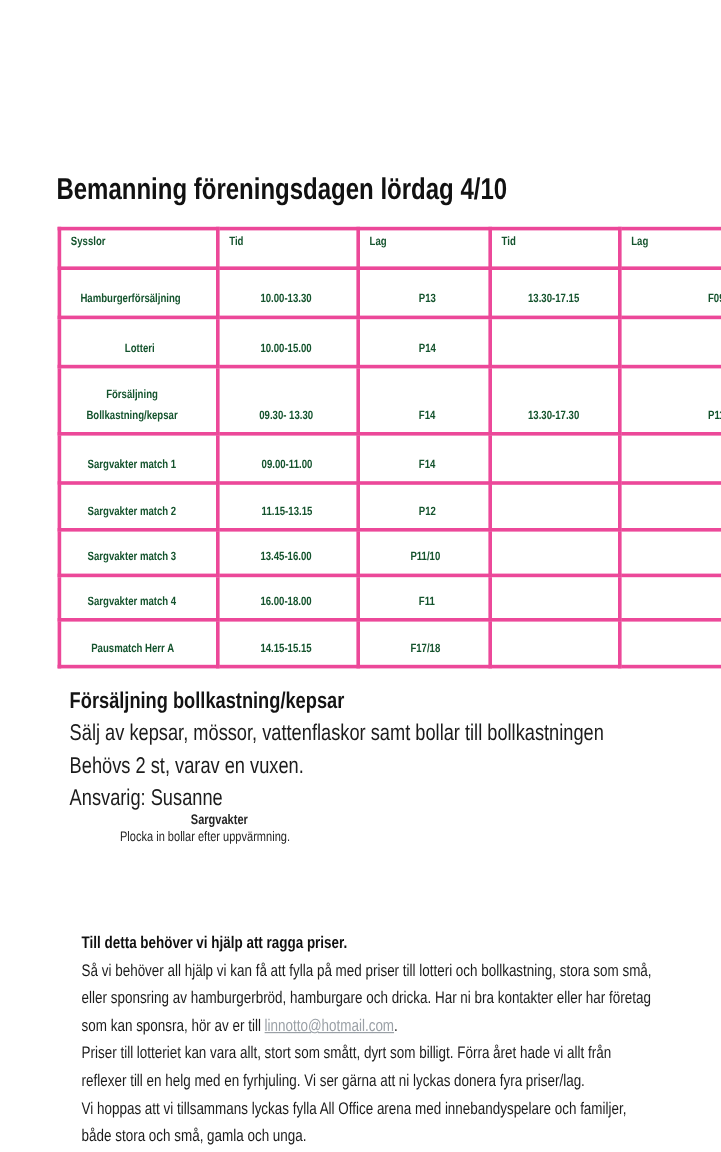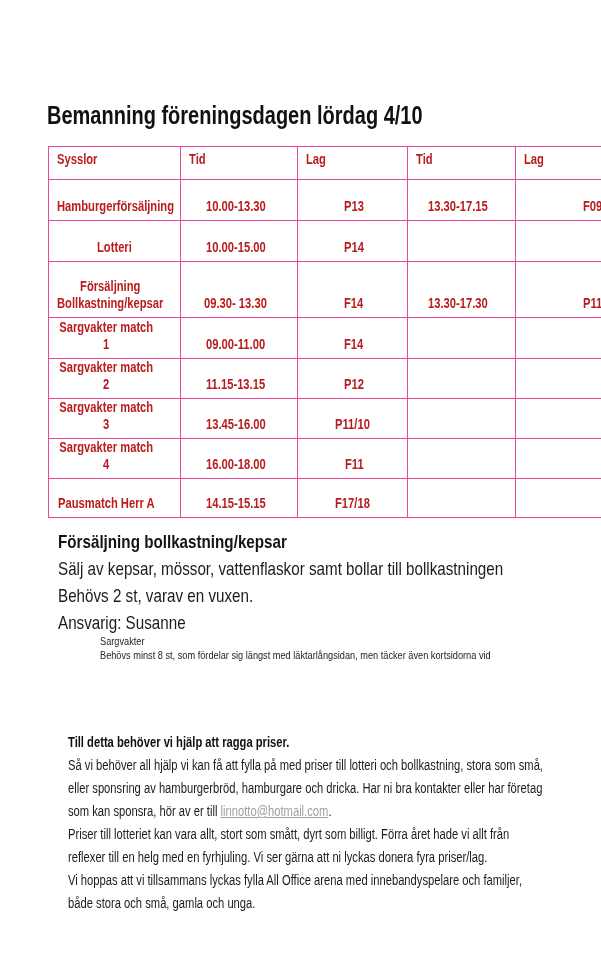--- a/index.html
+++ b/index.html
@@ -1,34 +1,34 @@
 <!DOCTYPE html>
 <html><head>
 <meta charset="utf-8">
 <style>
   html,body{margin:0;padding:0;background:#ffffff;}
   .page{
     position:relative;width:601px;height:916px;overflow:hidden;background:#ffffff;
-    font-family:"Liberation Sans",sans-serif;color:#1c1c1c;
+    font-family:"Liberation Sans",sans-serif;color:#1c1c1c;margin-top:43px;
   }
   .cx{display:inline-block;transform:scaleX(0.8);transform-origin:0 0;white-space:nowrap;}
   .cx.pre{white-space:pre-line;}
 
   .doc-title{
     position:absolute;left:47px;top:101px;
     font-size:25px;font-weight:bold;color:#111111;
   }
 
   table.staffing{
     position:absolute;left:48px;top:146px;
     border-collapse:collapse;table-layout:fixed;width:637px;
   }
   table.staffing th,table.staffing td{
-    border:1px solid #ec4899;
-    font-size:14px;font-weight:bold;color:#b91c1c;
+    border:3px solid #ec4899;
+    font-size:10px;font-weight:bold;color:#14532d;
     overflow:hidden;
   }
   table.staffing th{
     vertical-align:top;text-align:left;padding:4px 0 0 8px;
   }
   table.staffing td{
     vertical-align:bottom;text-align:center;padding:0 0 5px 8px;
   }
   tr.h-head{height:33px;}
   tr.h-r1{height:41px;}
@@ -44,21 +44,21 @@
   .section-mid{
     position:absolute;left:58px;top:528px;font-size:19px;color:#1c1c1c;
   }
   .section-mid .line{line-height:27px;}
   .section-mid .heading{font-weight:bold;color:#141414;}
 
   .section-small{
     position:absolute;left:100px;top:634px;font-size:11.5px;color:#242424;
   }
   .section-small .line{line-height:14px;}
-  .section-small .heading{font-weight:normal;}
+  .section-small .heading{font-weight:bold;text-align:center;}
 
   .section-bottom{
     position:absolute;left:68px;top:731px;font-size:14px;color:#1b1b1b;
   }
   .section-bottom .line{line-height:23px;}
   .section-bottom .heading{font-weight:bold;color:#101010;}
   a.email-link{color:#9aa0a6;text-decoration:underline;cursor:pointer;}
 </style>
 </head>
 <body>
@@ -149,21 +149,21 @@
 
   <div class="section-mid">
     <div class="line heading"><span class="cx">Försäljning bollkastning/kepsar</span></div>
     <div class="line"><span class="cx">Sälj av kepsar, mössor, vattenflaskor samt bollar till bollkastningen</span></div>
     <div class="line"><span class="cx">Behövs 2 st, varav en vuxen.</span></div>
     <div class="line"><span class="cx">Ansvarig: Susanne</span></div>
   </div>
 
   <div class="section-small">
     <div class="line heading"><span class="cx">Sargvakter</span></div>
-    <div class="line"><span class="cx">Behövs minst 8 st, som fördelar sig längst med läktarlångsidan, men täcker även kortsidorna vid</span></div>
+    <div class="line"><span class="cx">Plocka in bollar efter uppvärmning.</span></div>
   </div>
 
   <div class="section-bottom">
     <div class="line heading"><span class="cx">Till detta behöver vi hjälp att ragga priser.</span></div>
     <div class="line"><span class="cx">Så vi behöver all hjälp vi kan få att fylla på med priser till lotteri och bollkastning, stora som små,</span></div>
     <div class="line"><span class="cx">eller sponsring av hamburgerbröd, hamburgare och dricka. Har ni bra kontakter eller har företag</span></div>
     <div class="line">
       <span class="cx">
         <span>som kan sponsra, hör av er till </span><a class="email-link">linnotto@hotmail.com</a><span>.</span>
       </span>

